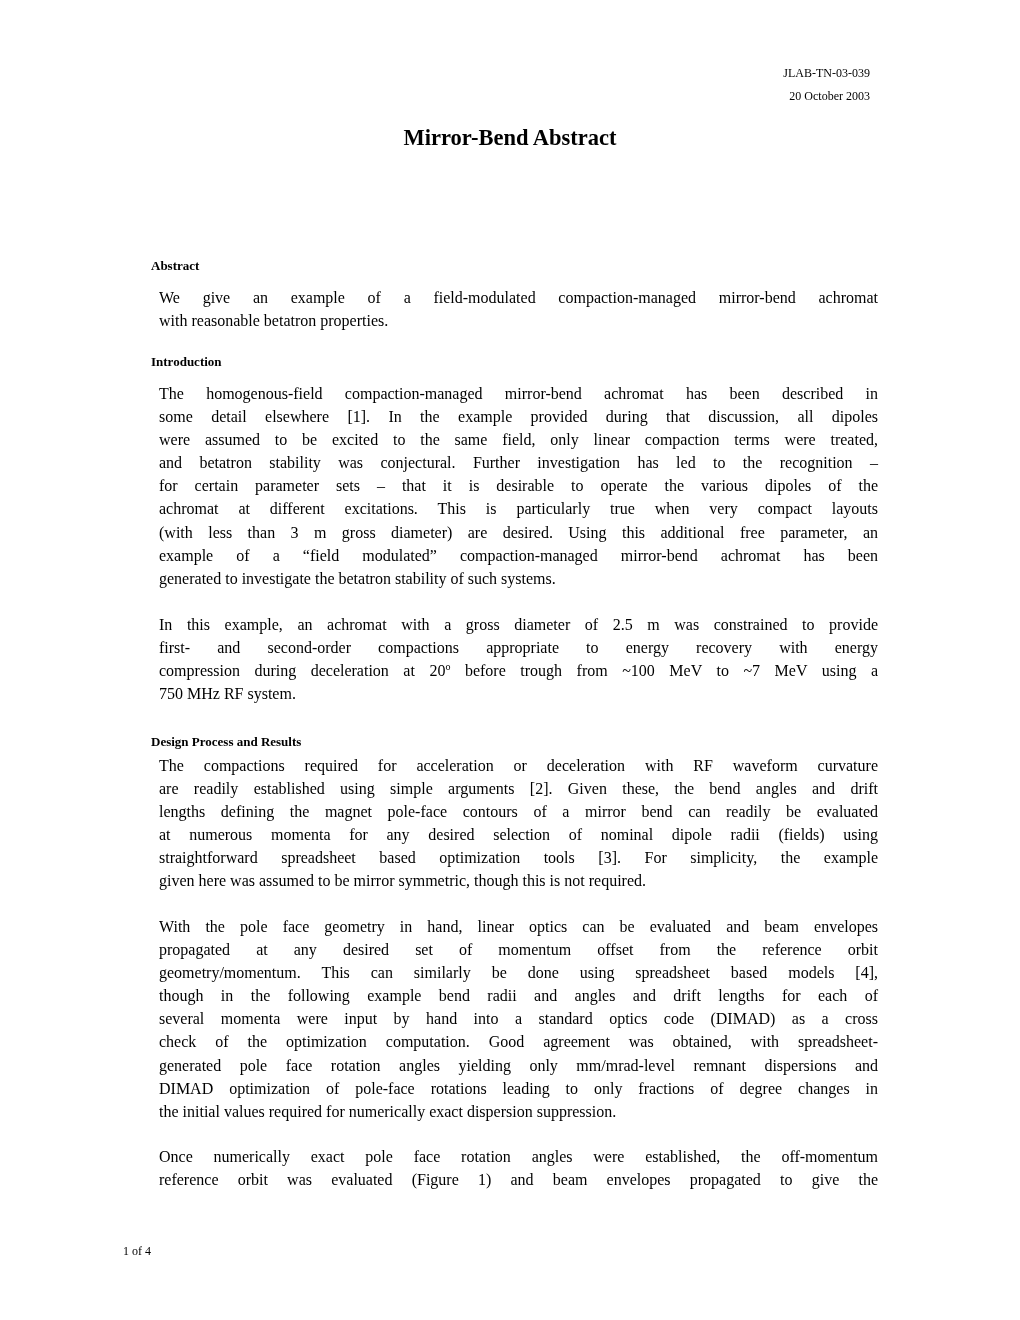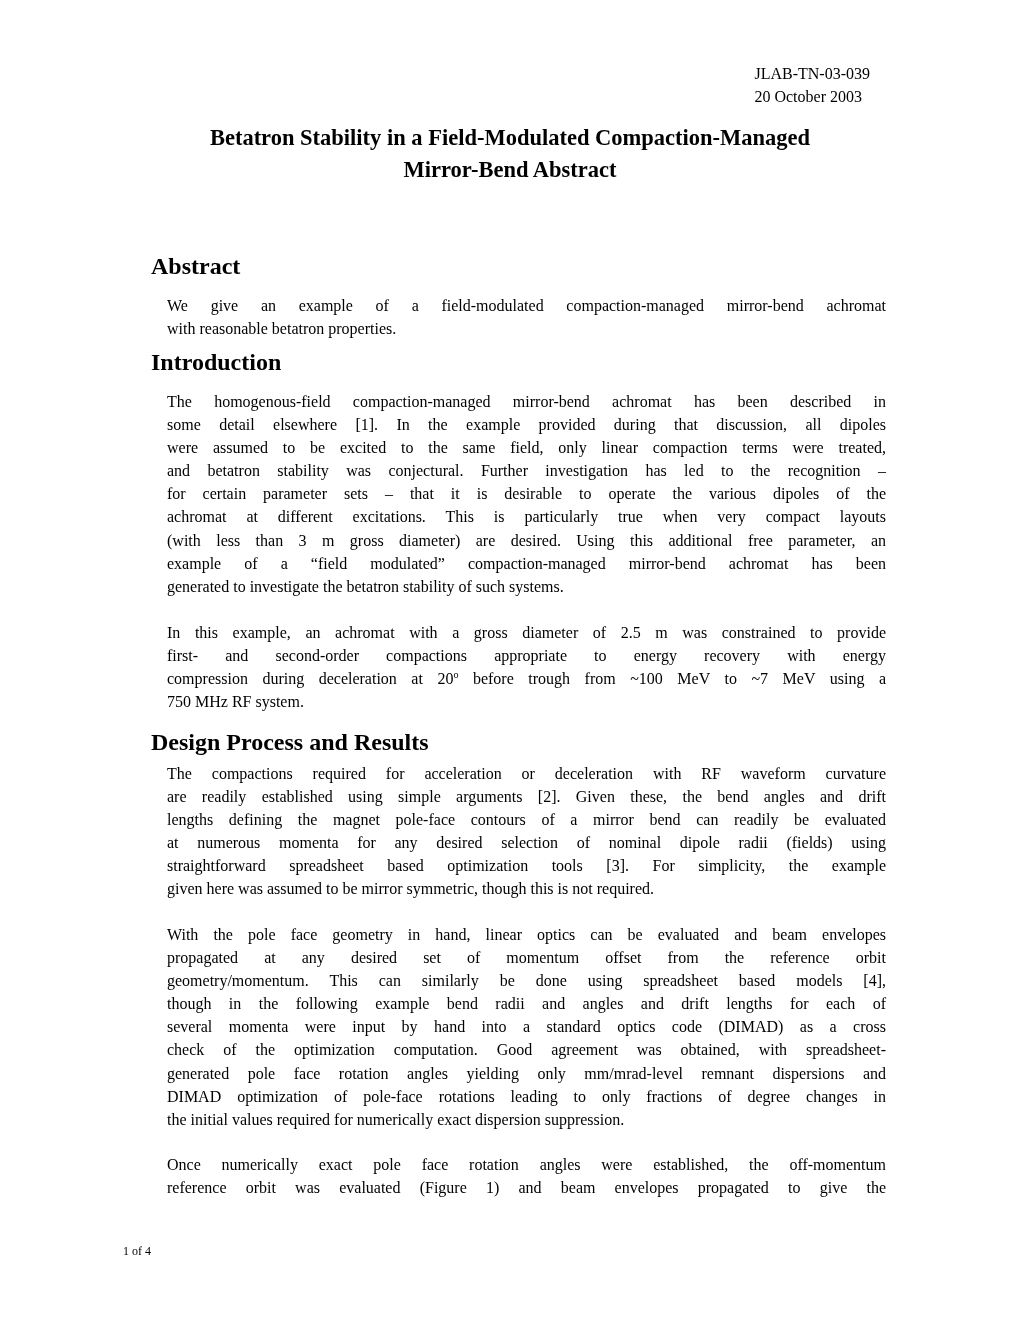--- a/index.html
+++ b/index.html
@@ -2,38 +2,38 @@
 <html><head>
 <meta charset="utf-8">
 <style>
   html, body { margin: 0; padding: 0; background: #ffffff; }
   body {
     width: 1020px; height: 1320px; position: relative; overflow: hidden;
     font-family: "Liberation Serif", serif; color: #000;
   }
   .page { position: absolute; left: 0; top: 0; width: 1020px; height: 1320px; }
   .header-meta {
-    position: absolute; right: 150px; top: 62px; text-align: left;
-    font-size: 16px; line-height: 23px;
+    position: absolute; right: 150px; top: 62px; text-align: right;
+    font-size: 12px; line-height: 23px;
   }
   .title {
     position: absolute; left: 140px; width: 740px; top: 122px; text-align: center;
     font-weight: bold; font-size: 22.5px; line-height: 32px;
   }
   .author {
     position: absolute; left: 140px; width: 740px; top: 207px; text-align: center;
     font-style: italic; font-size: 16px; line-height: 20px;
   }
   .section-heading {
     position: absolute; left: 151px; font-family: "Liberation Serif", serif;
-    font-weight: bold; font-size: 24px; line-height: 22px; margin: 0;
+    font-weight: bold; font-size: 13px; line-height: 22px; margin: 0;
   }
   .para {
     position: absolute; left: 151px; width: 719px;
-    font-size: 16px; line-height: 23.1px; margin: 16px;
+    font-size: 16px; line-height: 23.1px; margin: 8px;
   }
   .para .line {
     display: block; text-align: justify; text-align-last: justify; white-space: nowrap;
     height: 23.1px;
   }
   .para .line.last { text-align-last: left; }
   .footer {
     position: absolute; left: 123px; width: 740px; top: 1241px; 
     font-size: 12px; line-height: 20px;
   }
@@ -43,21 +43,20 @@
 <body>
 
 <div class="page">
 
   <div class="header-meta">
     <div>JLAB-TN-03-039</div>
     <div>20 October 2003</div>
   </div>
 
   <div class="title">
-    <div>Betatron Stability in a Field-Modulated Compaction-Managed</div>
     <div>Mirror-Bend Abstract</div>
   </div>
 
 
   <h2 class="section-heading" style="top:255px;">Abstract</h2>
   <div class="para" style="top:278px;">
     <span class="line">We give an example of a field-modulated compaction-managed mirror-bend achromat</span>
     <span class="line last">with reasonable betatron properties.</span>
   </div>
 

